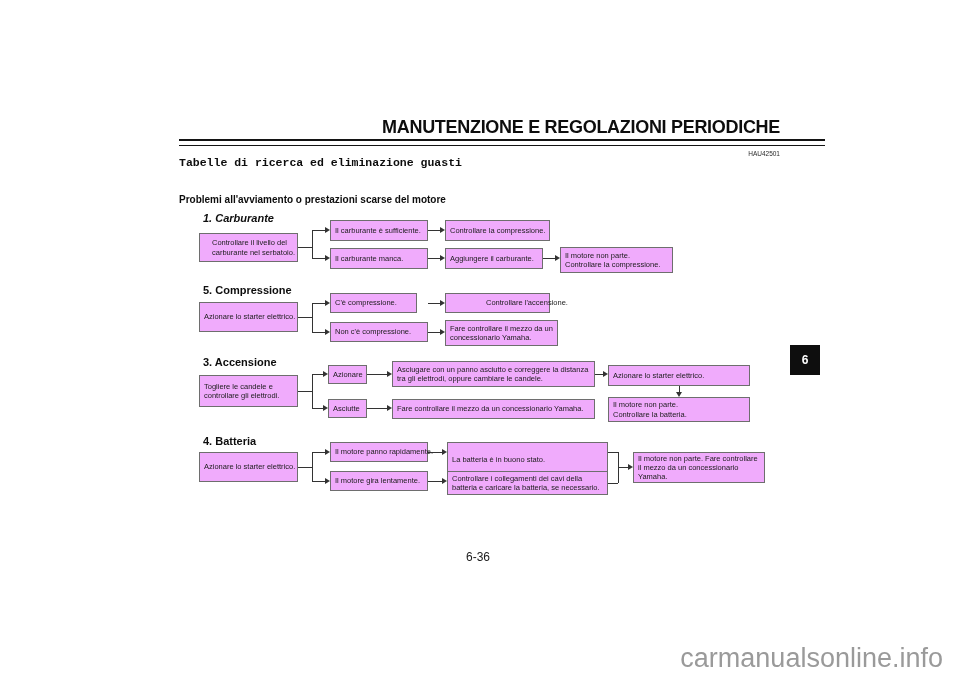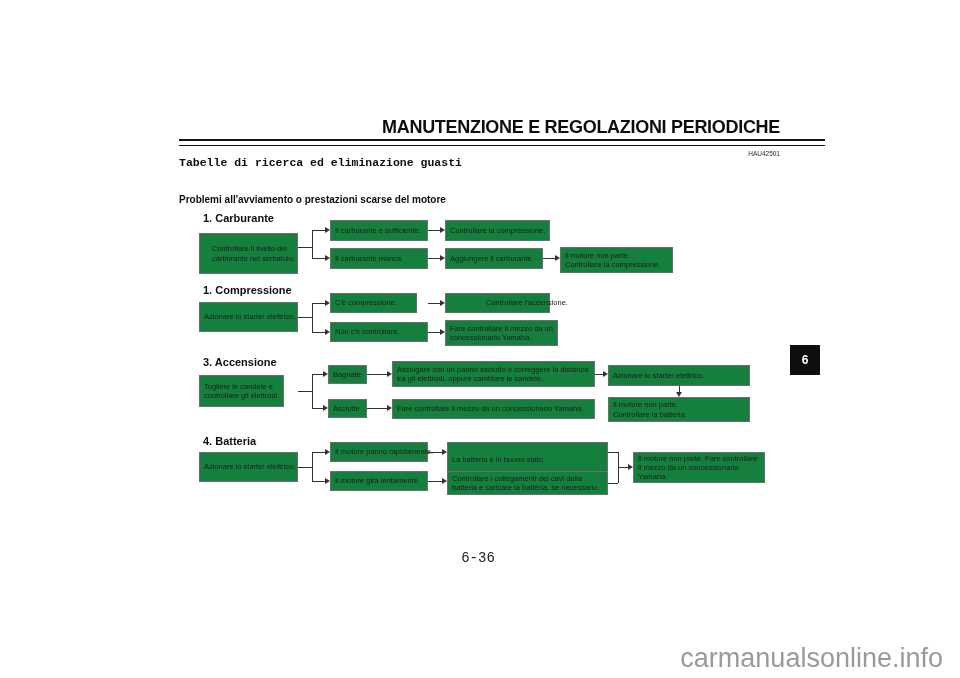--- a/index.html
+++ b/index.html
@@ -5,90 +5,90 @@
   html,body{margin:0;padding:0;background:#ffffff;}
   body{width:960px;height:678px;overflow:hidden;position:relative;
        font-family:"Liberation Sans",sans-serif;color:#1a1a1a;}
   .abs{position:absolute;}
   .page-title{font-size:18px;font-weight:bold;letter-spacing:-0.3px;color:#0d0d0d;white-space:nowrap;}
   .rule{height:4px;border-top:2.5px solid #141414;border-bottom:1px solid #141414;}
   .doc-code{font-size:6.5px;color:#2a2a2a;}
   .sec-title{font-size:11.5px;font-weight:bold;color:#0d0d0d;font-family:Liberation Mono, monospace;}
   .subsec-title{font-size:10px;font-weight:bold;color:#0d0d0d;}
   .flow-heading{font-size:11px;font-weight:bold;color:#0d0d0d;white-space:nowrap;}
-  .flow-box{border:1px solid var(--box-border,#6e6e6e);background:#15803d;display:flex;align-items:center;
+  .flow-box{border:1px solid var(--box-border,#6e6e6e);background:#f0abfc;display:flex;align-items:center;
             font-size:7.5px;line-height:9.2px;color:#1c1c1c;padding:0 2px 0 4px;box-sizing:border-box;
             white-space:pre;overflow:visible;}
   .ln-h{height:1px;background:var(--line,#333);}
   .ln-v{width:1px;background:var(--line,#333);}
   .ar-r{width:0;height:0;border-top:3px solid transparent;border-bottom:3px solid transparent;
         border-left:5px solid var(--line,#333);}
   .ar-d{width:0;height:0;border-left:3px solid transparent;border-right:3px solid transparent;
         border-top:5px solid var(--line,#333);}
   .chapter-tab{width:30px;height:30px;background:var(--tab-bg,#0e0e0e);color:#fff;font-size:12px;
                font-weight:bold;display:flex;align-items:center;justify-content:center;}
-  .page-num{font-size:14px;color:#1a1a1a;width:60px;text-align:center;font-family:Liberation Mono, monospace;}
+  .page-num{font-size:12px;color:#1a1a1a;width:60px;text-align:center;}
   .watermark{font-size:27px;color:var(--wm,#9a9a9a);white-space:nowrap;}
 </style>
 </head>
 <body>
 
 <div class="abs page-title" style="top:117px;right:180px;">MANUTENZIONE E REGOLAZIONI PERIODICHE</div>
 
 <div class="abs rule" style="left:179px;top:139px;width:646px;"></div>
 
 <div class="abs doc-code" style="top:150px;right:180px;">HAU42501</div>
 
 <div class="abs sec-title" style="left:179px;top:156px;">Tabelle di ricerca ed eliminazione guasti</div>
 
 <div class="abs subsec-title" style="left:179px;top:194px;">Problemi all'avviamento o prestazioni scarse del motore</div>
 
 <div id="flowchart" class="abs" style="left:0;top:0;width:960px;height:678px;">
-    <div class="flow-heading" style="left: 203px; top: 212px; position: absolute;">1. Carburante</div>
-    <div class="flow-box" style="left: 199px; top: 233px; width: 99px; height: 41px; position: absolute; padding-left: 12px;">Controllare il livello del
+    <div class="flow-heading" style="left: 203px; top: 212px; position: absolute; font-style: italic;">1. Carburante</div>
+    <div class="flow-box" style="left: 199px; top: 233px; width: 99px; height: 29px; position: absolute; padding-left: 12px;">Controllare il livello del
 carburante nel serbatoio.</div>
     <div class="flow-box" style="left: 330px; top: 220px; width: 98px; height: 21px; position: absolute;">Il carburante è sufficiente.</div>
     <div class="flow-box" style="left: 445px; top: 220px; width: 105px; height: 21px; position: absolute;">Controllare la compressione.</div>
     <div class="flow-box" style="left: 330px; top: 248px; width: 98px; height: 21px; position: absolute;">Il carburante manca.</div>
     <div class="flow-box" style="left: 445px; top: 248px; width: 98px; height: 21px; position: absolute;">Aggiungere il carburante.</div>
     <div class="flow-box" style="left: 560px; top: 247px; width: 113px; height: 26px; position: absolute;">Il motore non parte.
 Controllare la compressione.</div>
     <div class="ln-h" style="left: 298px; top: 246.5px; width: 14px; position: absolute;"></div>
     <div class="ln-v" style="left: 311.5px; top: 230px; height: 28px; position: absolute;"></div>
     <div class="ln-h" style="left: 312px; top: 229.5px; width: 13px; position: absolute;"></div>
     <div class="ar-r" style="left: 325px; top: 227px; position: absolute;"></div>
     <div class="ln-h" style="left: 312px; top: 257.5px; width: 13px; position: absolute;"></div>
     <div class="ar-r" style="left: 325px; top: 255px; position: absolute;"></div>
     <div class="ln-h" style="left: 428px; top: 229.5px; width: 12px; position: absolute;"></div>
     <div class="ar-r" style="left: 440px; top: 227px; position: absolute;"></div>
     <div class="ln-h" style="left: 428px; top: 257.5px; width: 12px; position: absolute;"></div>
     <div class="ar-r" style="left: 440px; top: 255px; position: absolute;"></div>
     <div class="ln-h" style="left: 543px; top: 257.5px; width: 12px; position: absolute;"></div>
     <div class="ar-r" style="left: 555px; top: 255px; position: absolute;"></div>
-    <div class="flow-heading" style="left: 203px; top: 284px; position: absolute;">1. Compressione</div>
+    <div class="flow-heading" style="left: 203px; top: 284px; position: absolute;">5. Compressione</div>
     <div class="flow-box" style="left: 199px; top: 302px; width: 99px; height: 30px; position: absolute;">Azionare lo starter elettrico.</div>
     <div class="flow-box" style="left: 330px; top: 293px; width: 87px; height: 20px; position: absolute;">C'è compressione.</div>
     <div class="flow-box" style="left: 445px; top: 293px; width: 105px; height: 20px; position: absolute; padding-left: 40px;">Controllare l'accensione.</div>
-    <div class="flow-box" style="left: 330px; top: 322px; width: 98px; height: 20px; position: absolute;">Non c'è controllare.</div>
+    <div class="flow-box" style="left: 330px; top: 322px; width: 98px; height: 20px; position: absolute;">Non c'è compressione.</div>
     <div class="flow-box" style="left: 445px; top: 320px; width: 113px; height: 26px; position: absolute;">Fare controllare il mezzo da un
 concessionario Yamaha.</div>
     <div class="ln-h" style="left: 298px; top: 316.5px; width: 14px; position: absolute;"></div>
     <div class="ln-v" style="left: 311.5px; top: 303px; height: 29px; position: absolute;"></div>
     <div class="ln-h" style="left: 312px; top: 302.5px; width: 13px; position: absolute;"></div>
     <div class="ar-r" style="left: 325px; top: 300px; position: absolute;"></div>
     <div class="ln-h" style="left: 312px; top: 331.5px; width: 13px; position: absolute;"></div>
     <div class="ar-r" style="left: 325px; top: 329px; position: absolute;"></div>
     <div class="ln-h" style="left: 428px; top: 302.5px; width: 12px; position: absolute;"></div>
     <div class="ar-r" style="left: 440px; top: 300px; position: absolute;"></div>
     <div class="ln-h" style="left: 428px; top: 331.5px; width: 12px; position: absolute;"></div>
     <div class="ar-r" style="left: 440px; top: 329px; position: absolute;"></div>
     <div class="flow-heading" style="left: 203px; top: 356px; position: absolute;">3. Accensione</div>
-    <div class="flow-box" style="left: 199px; top: 375px; width: 85px; height: 32px; position: absolute;">Togliere le candele e
+    <div class="flow-box" style="left: 199px; top: 375px; width: 99px; height: 32px; position: absolute;">Togliere le candele e
 controllare gli elettrodi.</div>
-    <div class="flow-box" style="left: 328px; top: 365px; width: 39px; height: 19px; position: absolute;">Bagnate</div>
+    <div class="flow-box" style="left: 328px; top: 365px; width: 39px; height: 19px; position: absolute;">Azionare</div>
     <div class="flow-box" style="left: 392px; top: 361px; width: 203px; height: 26px; position: absolute;">Asciugare con un panno asciutto e correggere la distanza
 tra gli elettrodi, oppure cambiare le candele.</div>
     <div class="flow-box" style="left: 608px; top: 365px; width: 142px; height: 21px; position: absolute;">Azionare lo starter elettrico.</div>
     <div class="flow-box" style="left: 328px; top: 399px; width: 39px; height: 19px; position: absolute;">Asciutte</div>
     <div class="flow-box" style="left: 392px; top: 399px; width: 203px; height: 20px; position: absolute;">Fare controllare il mezzo da un concessionario Yamaha.</div>
     <div class="flow-box" style="left: 608px; top: 397px; width: 142px; height: 25px; position: absolute;">Il motore non parte.
 Controllare la batteria.</div>
     <div class="ln-h" style="left: 298px; top: 390.5px; width: 14px; position: absolute;"></div>
     <div class="ln-v" style="left: 311.5px; top: 374px; height: 34px; position: absolute;"></div>
     <div class="ln-h" style="left: 312px; top: 373.5px; width: 11px; position: absolute;"></div>

